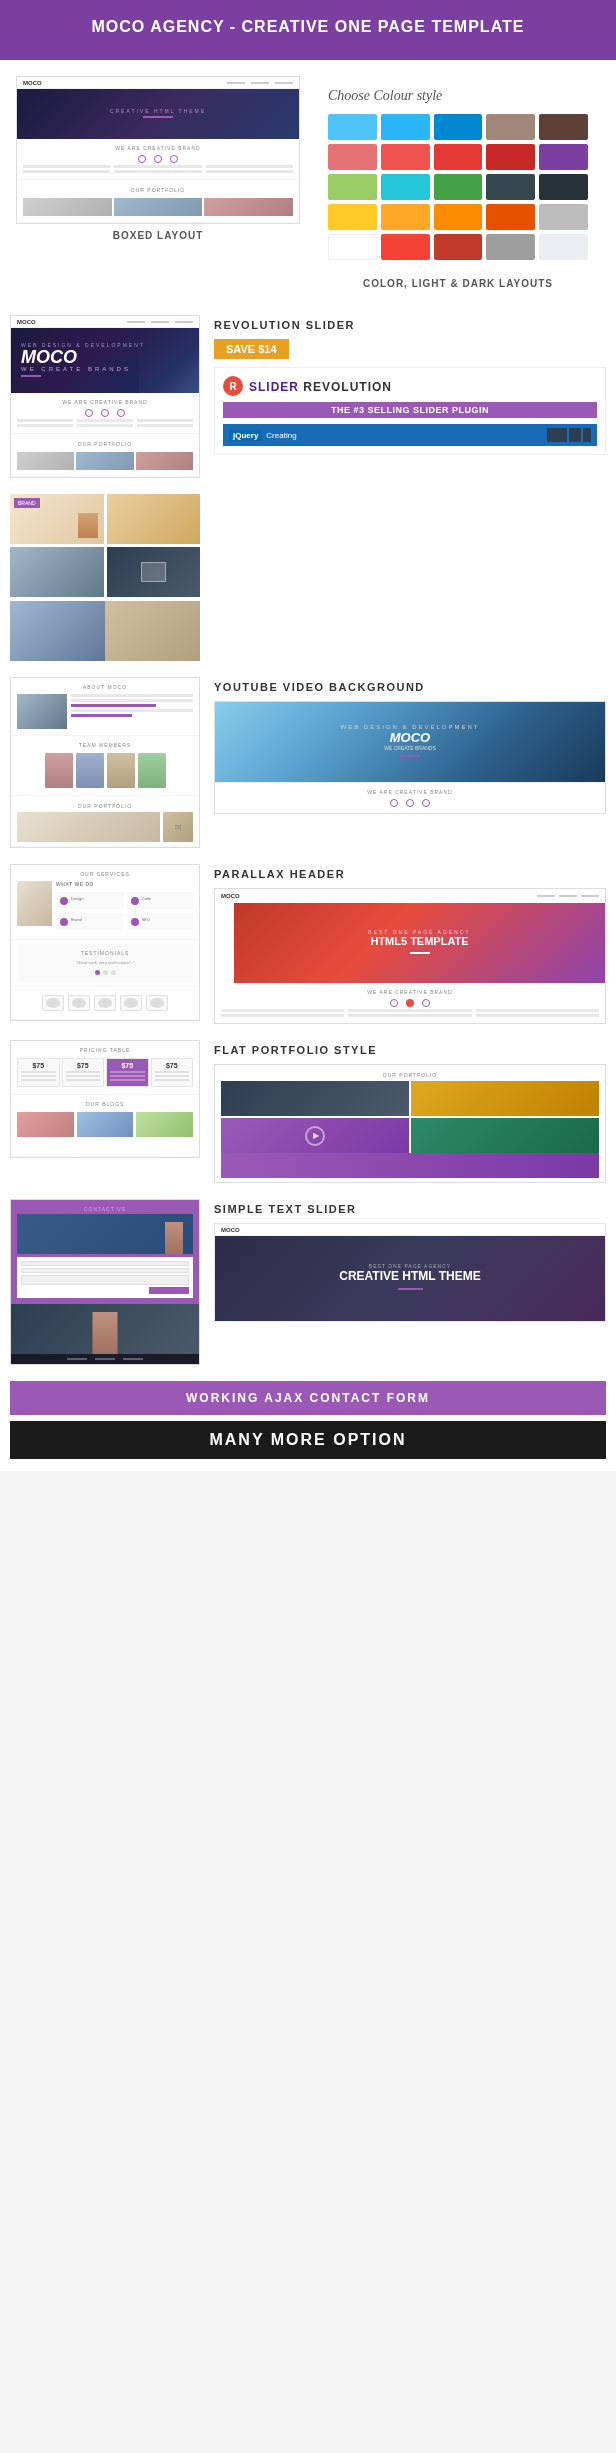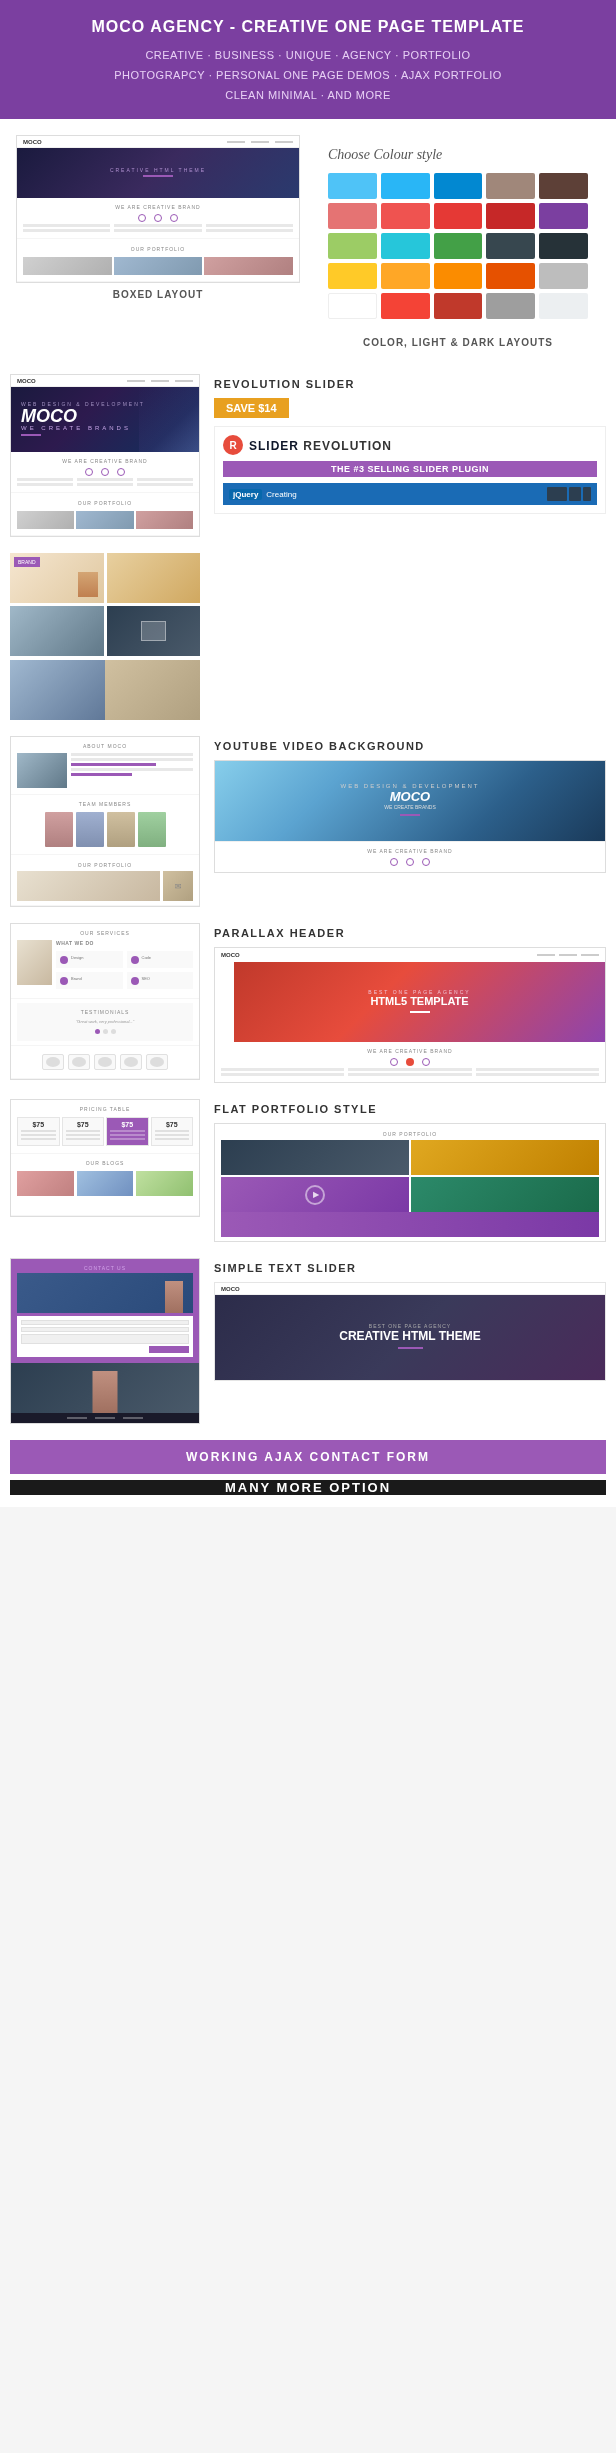--- a/index.html
+++ b/index.html
@@ -125,21 +125,21 @@
       color: white;
       font-size: 10px;
       font-weight: bold;
     }
     .slider-text {
       font-size: 12px;
       font-weight: bold;
       color: #333;
       letter-spacing: 1px;
     }
-    .slider-text span { color: #0f172a; }
+    .slider-text span { color: #4c1d95; }
     .selling-badge {
       background: #9b59b6;
       color: white;
       font-size: 9px;
       font-weight: bold;
       padding: 3px 8px;
       text-align: center;
       letter-spacing: 0.5px;
     }
     .jquery-bar {
@@ -447,21 +447,22 @@
       font-weight: bold;
       letter-spacing: 2px;
       text-transform: uppercase;
     }
 
     
     .more-option-badge {
       background: #1a1a1a;
       color: white;
       text-align: center;
-      font-size: 13px;
+      padding: 10px;
+      font-size: 16px;
       font-weight: bold;
       letter-spacing: 2px;
       text-transform: uppercase;
     }
 
     
     .mini-nav {
       background: white;
       height: 12px;
       display: flex;
@@ -570,25 +571,20 @@
     }
     .mockup-portfolio-item:nth-child(2) { background: linear-gradient(135deg, #a0b8d0, #809ab0); }
     .mockup-portfolio-item:nth-child(3) { background: linear-gradient(135deg, #d0a0a0, #b08080); }
 
   </style>
 </head>
 <body>
 
 <div class="header">
   <div class="header-title">MOCO AGENCY - CREATIVE ONE PAGE TEMPLATE</div>
-  <div class="header-tags">
-    <span>CREATIVE · BUSINESS · UNIQUE · AGENCY · PORTFOLIO</span><br>
-    <span>PHOTOGRAPCY · PERSONAL ONE PAGE DEMOS · AJAX PORTFOLIO</span><br>
-    <span>CLEAN MINIMAL · AND MORE</span>
-  </div>
 </div>
 
 <div class="section-row">
 
   <div class="section-half">
     <div class="full-page-mockup">
 
       <div class="mini-nav">
         <div class="mini-logo">MOCO</div>
         <div class="mini-nav-links">

